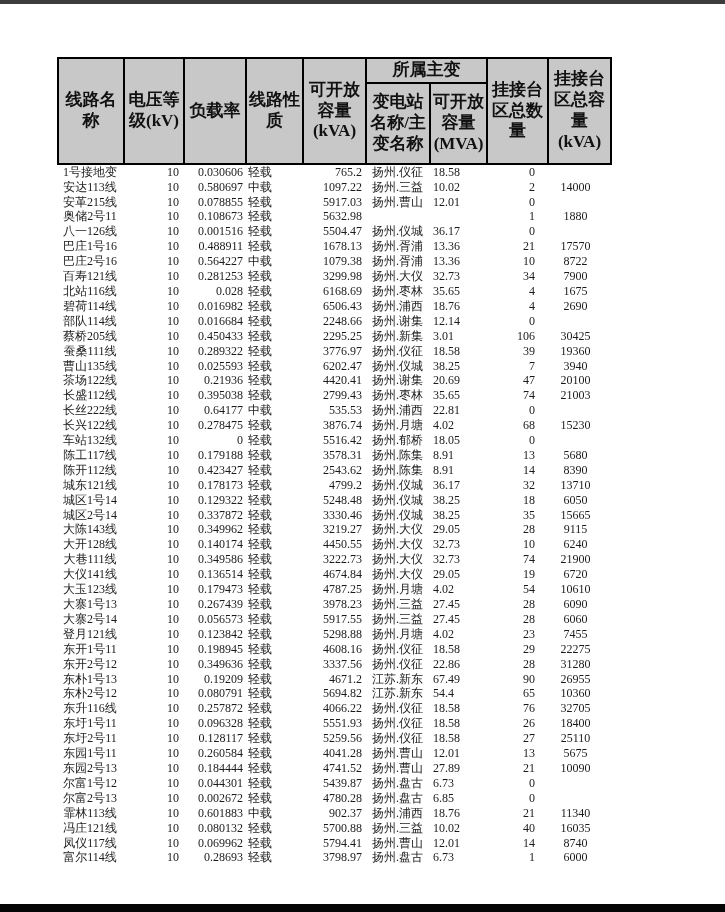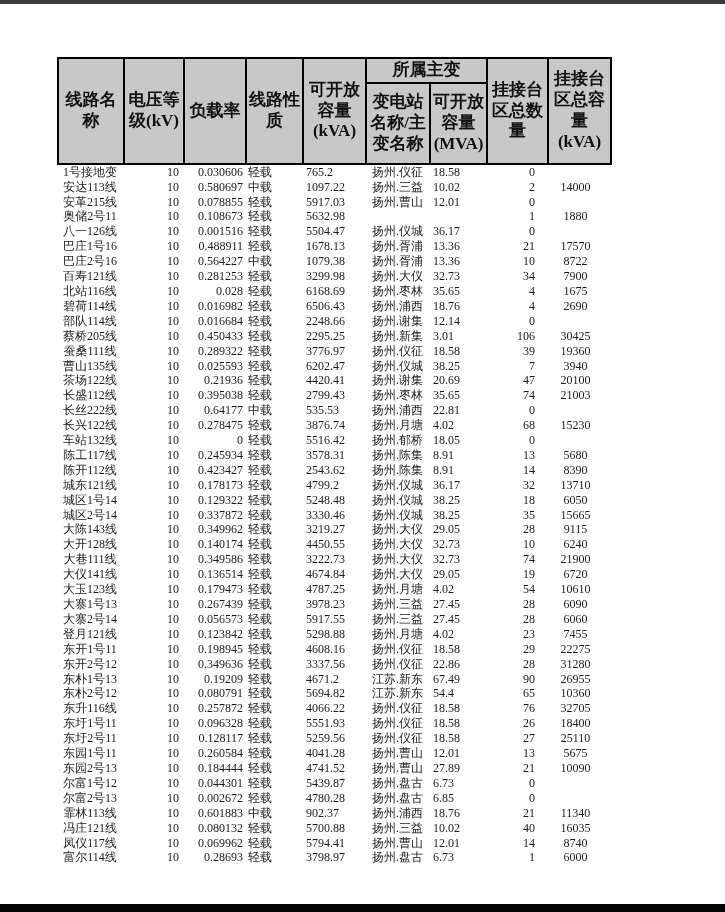--- a/index.html
+++ b/index.html
@@ -22,21 +22,21 @@
   tr.sh{height:81px;}
   tbody td{
     border:none;font-size:12px;color:#1a1a1a;
     height:14.9px;line-height:14.9px;padding:0 3px;
     white-space:nowrap;overflow:hidden;vertical-align:middle;
   }
   td.c0{text-align:center;padding-left:1px;}
   td.c1{text-align:right;padding-right:5px;}
   td.c2{text-align:right;padding-right:3px;margin-top:40px;}
   td.c3{text-align:left;padding-left:2px;}
-  td.c4{text-align:left;padding-right:4px;}
+  td.c4{text-align:right;padding-right:4px;}
   td.c5{text-align:center;padding-left:2px;font-family:Liberation Serif, serif;}
   td.c6{text-align:left;padding-right:9px;}
   td.c7{text-align:right;padding-right:13px;}
   td.c8{text-align:center;padding-right:11px;}
 </style>
 </head>
 <body>
 
 <div class="top-bar"></div>
 
@@ -275,21 +275,21 @@
           <td class="c3">轻载</td>
           <td class="c4">5516.42</td>
           <td class="c5">扬州.郁桥</td>
           <td class="c6">18.05</td>
           <td class="c7">0</td>
           <td class="c8"></td>
         </tr>
         <tr>
           <td class="c0">陈工117线</td>
           <td class="c1">10</td>
-          <td class="c2">0.245934</td>
+          <td class="c2">0.179188</td>
           <td class="c3">轻载</td>
           <td class="c4">3578.31</td>
           <td class="c5">扬州.陈集</td>
           <td class="c6">8.91</td>
           <td class="c7">13</td>
           <td class="c8">5680</td>
         </tr>
         <tr>
           <td class="c0">陈开112线</td>
           <td class="c1">10</td>

